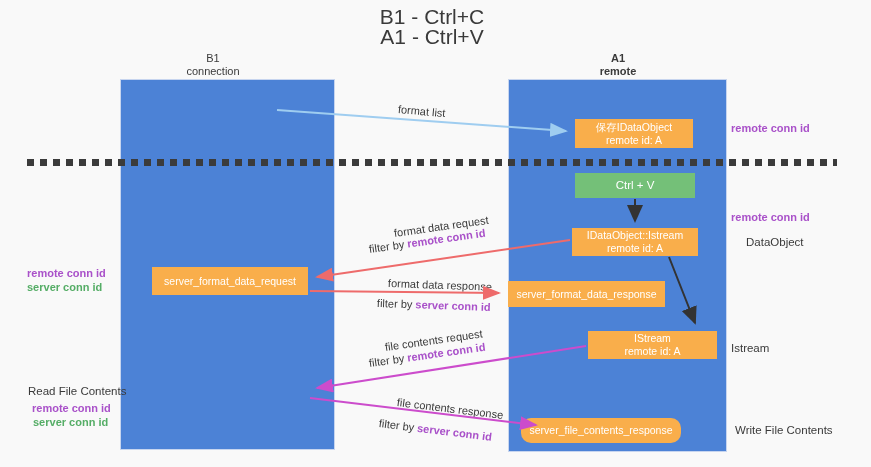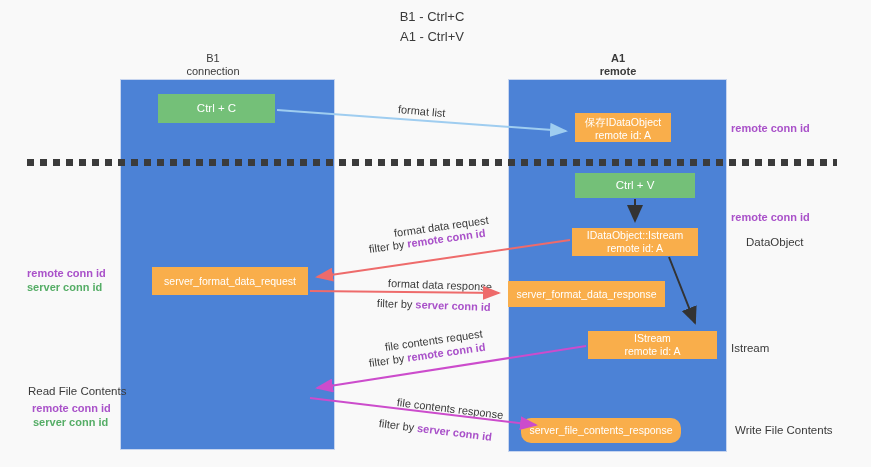--- a/index.html
+++ b/index.html
@@ -7,21 +7,21 @@
     font-family:"Liberation Sans","DejaVu Sans",sans-serif;
     background:#f9f9f9;
   }
   .stage{
     position:relative;width:871px;height:467px;background:#f9f9f9;
     overflow:hidden;color:#3a3a3a;
   }
   .abs{position:absolute;}
   .title{
     left:0;width:864px;text-align:center;top:7px;
-    font-size:13px;line-height:20px;color:#3a3a3a;
+    font-size:21px;line-height:20px;color:#3a3a3a;
   }
   .lane-header{
     width:120px;text-align:center;font-size:11px;line-height:13px;color:#3a3a3a;
   }
   .lane{
     background:#4c82d6;border:1px solid #c7d5ef;box-sizing:border-box;
   }
   .dashes{
     left:27px;top:159px;width:810px;height:7px;
     background:repeating-linear-gradient(90deg,#3b3b3b 0,#3b3b3b 7px,transparent 7px,transparent 13px);
@@ -59,25 +59,22 @@
   <div class="abs lane-header" style="left:558px;top:52px;font-weight:bold;">
     <div>A1</div>
     <div>remote</div>
   </div>
 
   <div class="abs lane" style="left:120px;top:79px;width:215px;height:371px;"></div>
   <div class="abs lane" style="left:508px;top:79px;width:219px;height:373px;"></div>
 
   <div class="abs dashes"></div>
 
-  <div class="abs node green" style="left:158px;top:94px;width:117px;height:29px;">
-    <div>Ctrl + C</div>
-  </div>
 
-  <div class="abs node orange" style="left:575px;top:113px;width:96px;height:29px;justify-content:flex-end;">
+  <div class="abs node orange" style="left:575px;top:119px;width:118px;height:29px;">
     <div>保存IDataObject</div>
     <div>remote id: A</div>
   </div>
 
   <div class="abs node green" style="left:575px;top:173px;width:120px;height:25px;">
     <div>Ctrl + V</div>
   </div>
 
   <div class="abs node orange" style="left:572px;top:228px;width:126px;height:28px;">
     <div>IDataObject::Istream</div>

